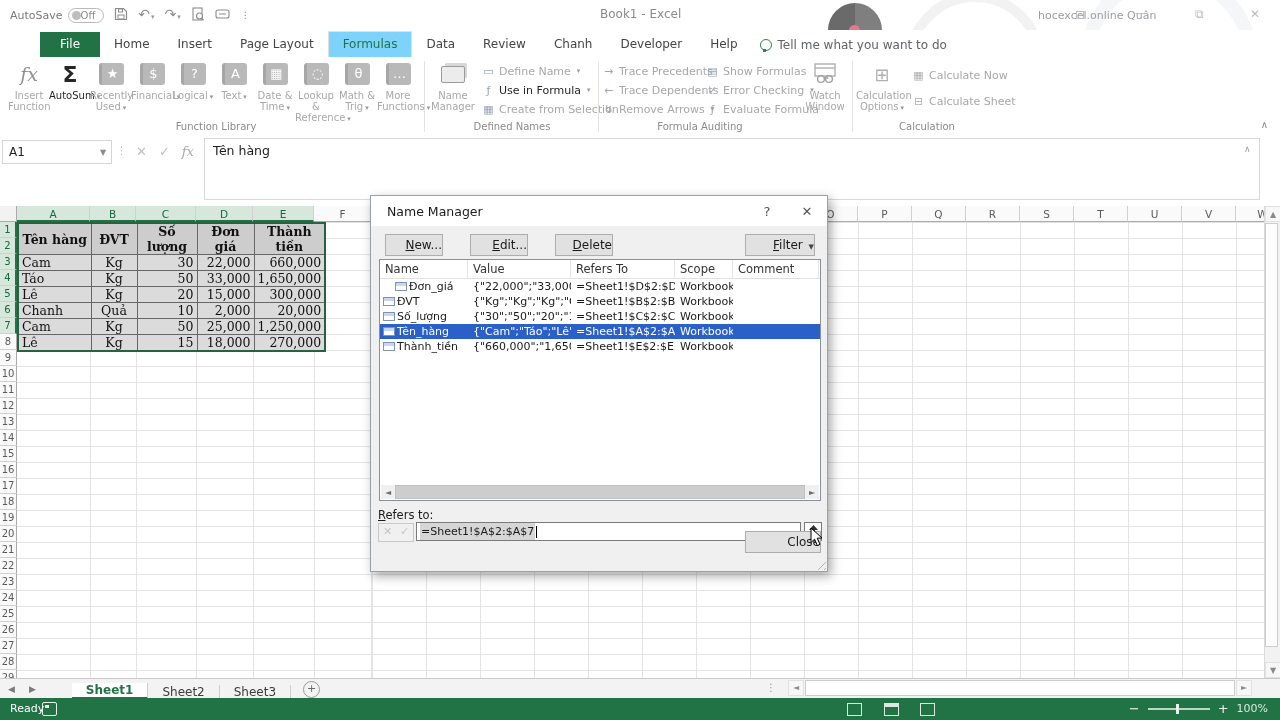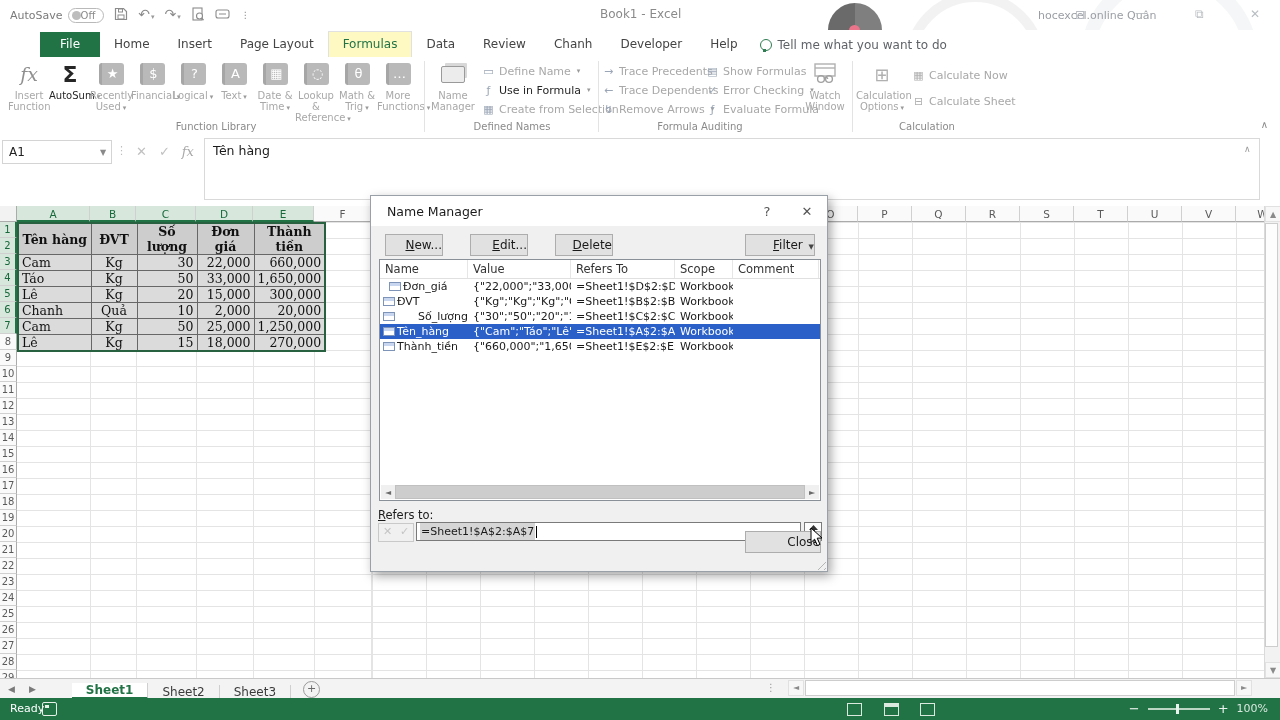--- a/index.html
+++ b/index.html
@@ -27,21 +27,21 @@
   #wm-text{left:886px;top:10px;font-size:19px;font-weight:bold;letter-spacing:.2px;}
   #wm-text .a{color:#9aa0a6;} #wm-text .b{color:#c7cbd0;}
   #wm-tagline{left:925px;top:33px;font-size:9px;color:#b4b8bd;letter-spacing:.4px;}
   .ghost{border-radius:50%;border:10px solid rgba(160,166,172,.14);}
   .ghost2{border-radius:50%;border:14px solid rgba(160,166,172,.10);}
 
   
   #tabrow{left:0;top:30px;width:1280px;height:27px;background:#fff;display:flex;align-items:flex-end;}
   .rtab{padding:5px 14px 6px 14px;font-size:12px;color:#444;}
   .rtab.file{background:#217346;color:#fff;padding:5px 20px 6px 20px;}
-  .rtab.active{color:#217346;background:#fef9c3;border:1px solid #e1e1e1;border-bottom:none;font-weight:normal;}
+  .rtab.active{color:#217346;background:#7dd3fc;border:1px solid #e1e1e1;border-bottom:none;font-weight:normal;}
   #tellme{margin-left:8px;color:#5f6368;font-size:12px;gap:6px;display:flex;align-items:center;padding-bottom:5px;}
   .bulb{width:10px;height:10px;border:1.4px solid #2f7d52;border-radius:50%;display:inline-block;position:relative;}
   .bulb:after{content:"";position:absolute;left:2.6px;top:9px;width:3px;height:3px;background:#2f7d52;}
   #share-btn{left:1228px;top:38px;color:#6e7378;font-size:12px;gap:5px;}
 
   
   #ribbon{left:0;top:57px;width:1280px;height:79px;background:#fff;border-bottom:1px solid #d8d8d8;}
   .grp-label{position:absolute;bottom:3px;width:100%;text-align:center;font-size:10px;color:#8a8a8a;}
   .gdiv{position:absolute;top:4px;bottom:4px;width:1px;background:#e3e3e3;}
   .bigbtn{position:absolute;top:3px;width:42px;text-align:center;font-size:10px;line-height:11px;color:#a8a8a8;}
@@ -596,41 +596,41 @@
   <div id="dlg-list">
     <div id="dlg-list-hdr">
         <div class="c" style="width: 88px;">Name</div>
         <div class="c" style="width: 103px;">Value</div>
         <div class="c" style="width: 104px;">Refers To</div>
         <div class="c" style="width: 58px;">Scope</div>
         <div class="c" style="width: 86px;">Comment</div>
       </div>
     <div id="names-host">
         <div class="nrow">
-          <div class="c" style="width: 88px; display: flex; align-items: center; padding-left: 6px;">
+          <div class="c" style="width: 88px; display: flex; align-items: center; padding-left: 12px;">
             <span class="nm-ic"></span>
             <span>Đơn_giá</span>
           </div>
           <div class="c" style="width: 103px;">{"22,000";"33,000";"15,...</div>
           <div class="c" style="width: 104px;">=Sheet1!$D$2:$D$7</div>
           <div class="c" style="width: 58px;">Workbook</div>
           <div class="c" style="width: 86px;"></div>
         </div>
         <div class="nrow">
           <div class="c" style="width: 88px; display: flex; align-items: center; padding-left: 0px;">
             <span class="nm-ic"></span>
             <span>ĐVT</span>
           </div>
           <div class="c" style="width: 103px;">{"Kg";"Kg";"Kg";"Quả";...</div>
           <div class="c" style="width: 104px;">=Sheet1!$B$2:$B$7</div>
           <div class="c" style="width: 58px;">Workbook</div>
           <div class="c" style="width: 86px;"></div>
         </div>
         <div class="nrow">
-          <div class="c" style="width: 88px; display: flex; align-items: center; padding-left: 0px; justify-content: space-between;">
+          <div class="c" style="width: 88px; display: flex; align-items: center; padding-left: 0px;">
             <span class="nm-ic"></span>
             <span>Số_lượng</span>
           </div>
           <div class="c" style="width: 103px;">{"30";"50";"20";"10";"5...</div>
           <div class="c" style="width: 104px;">=Sheet1!$C$2:$C$7</div>
           <div class="c" style="width: 58px;">Workbook</div>
           <div class="c" style="width: 86px;"></div>
         </div>
         <div class="nrow sel">
           <div class="c" style="width: 88px; display: flex; align-items: center; padding-left: 0px;">

